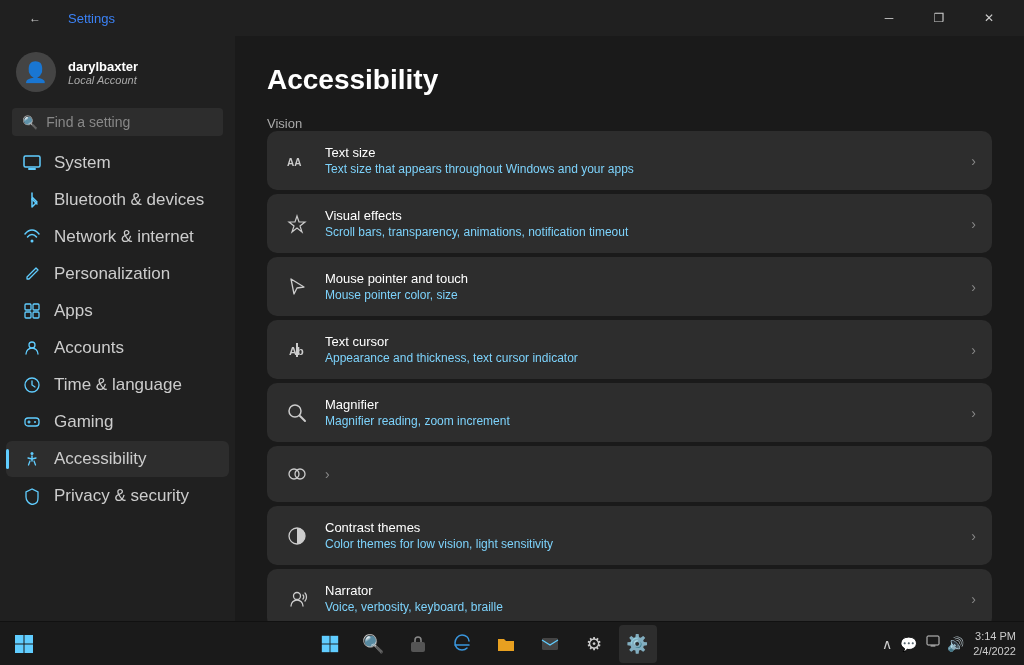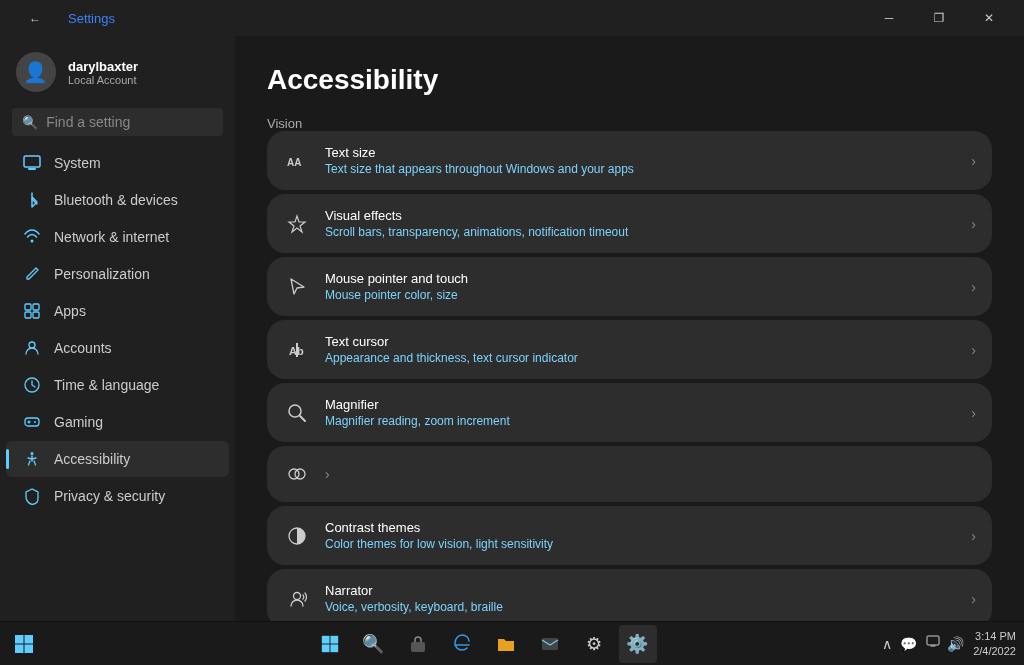--- a/index.html
+++ b/index.html
@@ -89,20 +89,21 @@
     }
     .user-info {}
     .user-name {
       font-size: 13px;
       font-weight: 600;
       color: #fff;
     }
     .user-type {
       font-size: 11px;
       color: #aaa;
+      font-style: italic;
     }
 
     
     .search-box {
       margin: 4px 12px 8px 12px;
       display: flex;
       align-items: center;
       background: #2d2d2d;
       border-radius: 4px;
       padding: 6px 10px;
@@ -124,21 +125,21 @@
 
     
     .nav-item {
       display: flex;
       align-items: center;
       gap: 12px;
       padding: 8px 16px;
       cursor: pointer;
       border-radius: 6px;
       margin: 1px 6px;
-      font-size: 14px;
+      font-size: 17px;
       color: #ccc;
       position: relative;
     }
     .nav-item.active {
       background: #2d2d2d;
     }
     .nav-item.active::before {
       content: '';
       position: absolute;
       left: 0;
@@ -180,21 +181,21 @@
       color: #aaa;
       margin-bottom: 0;
       font-weight: 400;
     }
 
     
     .setting-item {
       display: flex;
       align-items: center;
       background: #2d2d2d;
-      border-radius: 18px;
+      border-radius: 10px;
       padding: 14px 16px;
       margin-bottom: 4px;
       cursor: pointer;
       gap: 14px;
     }
 
     .setting-icon {
       width: 28px;
       height: 28px;
       display: flex;

